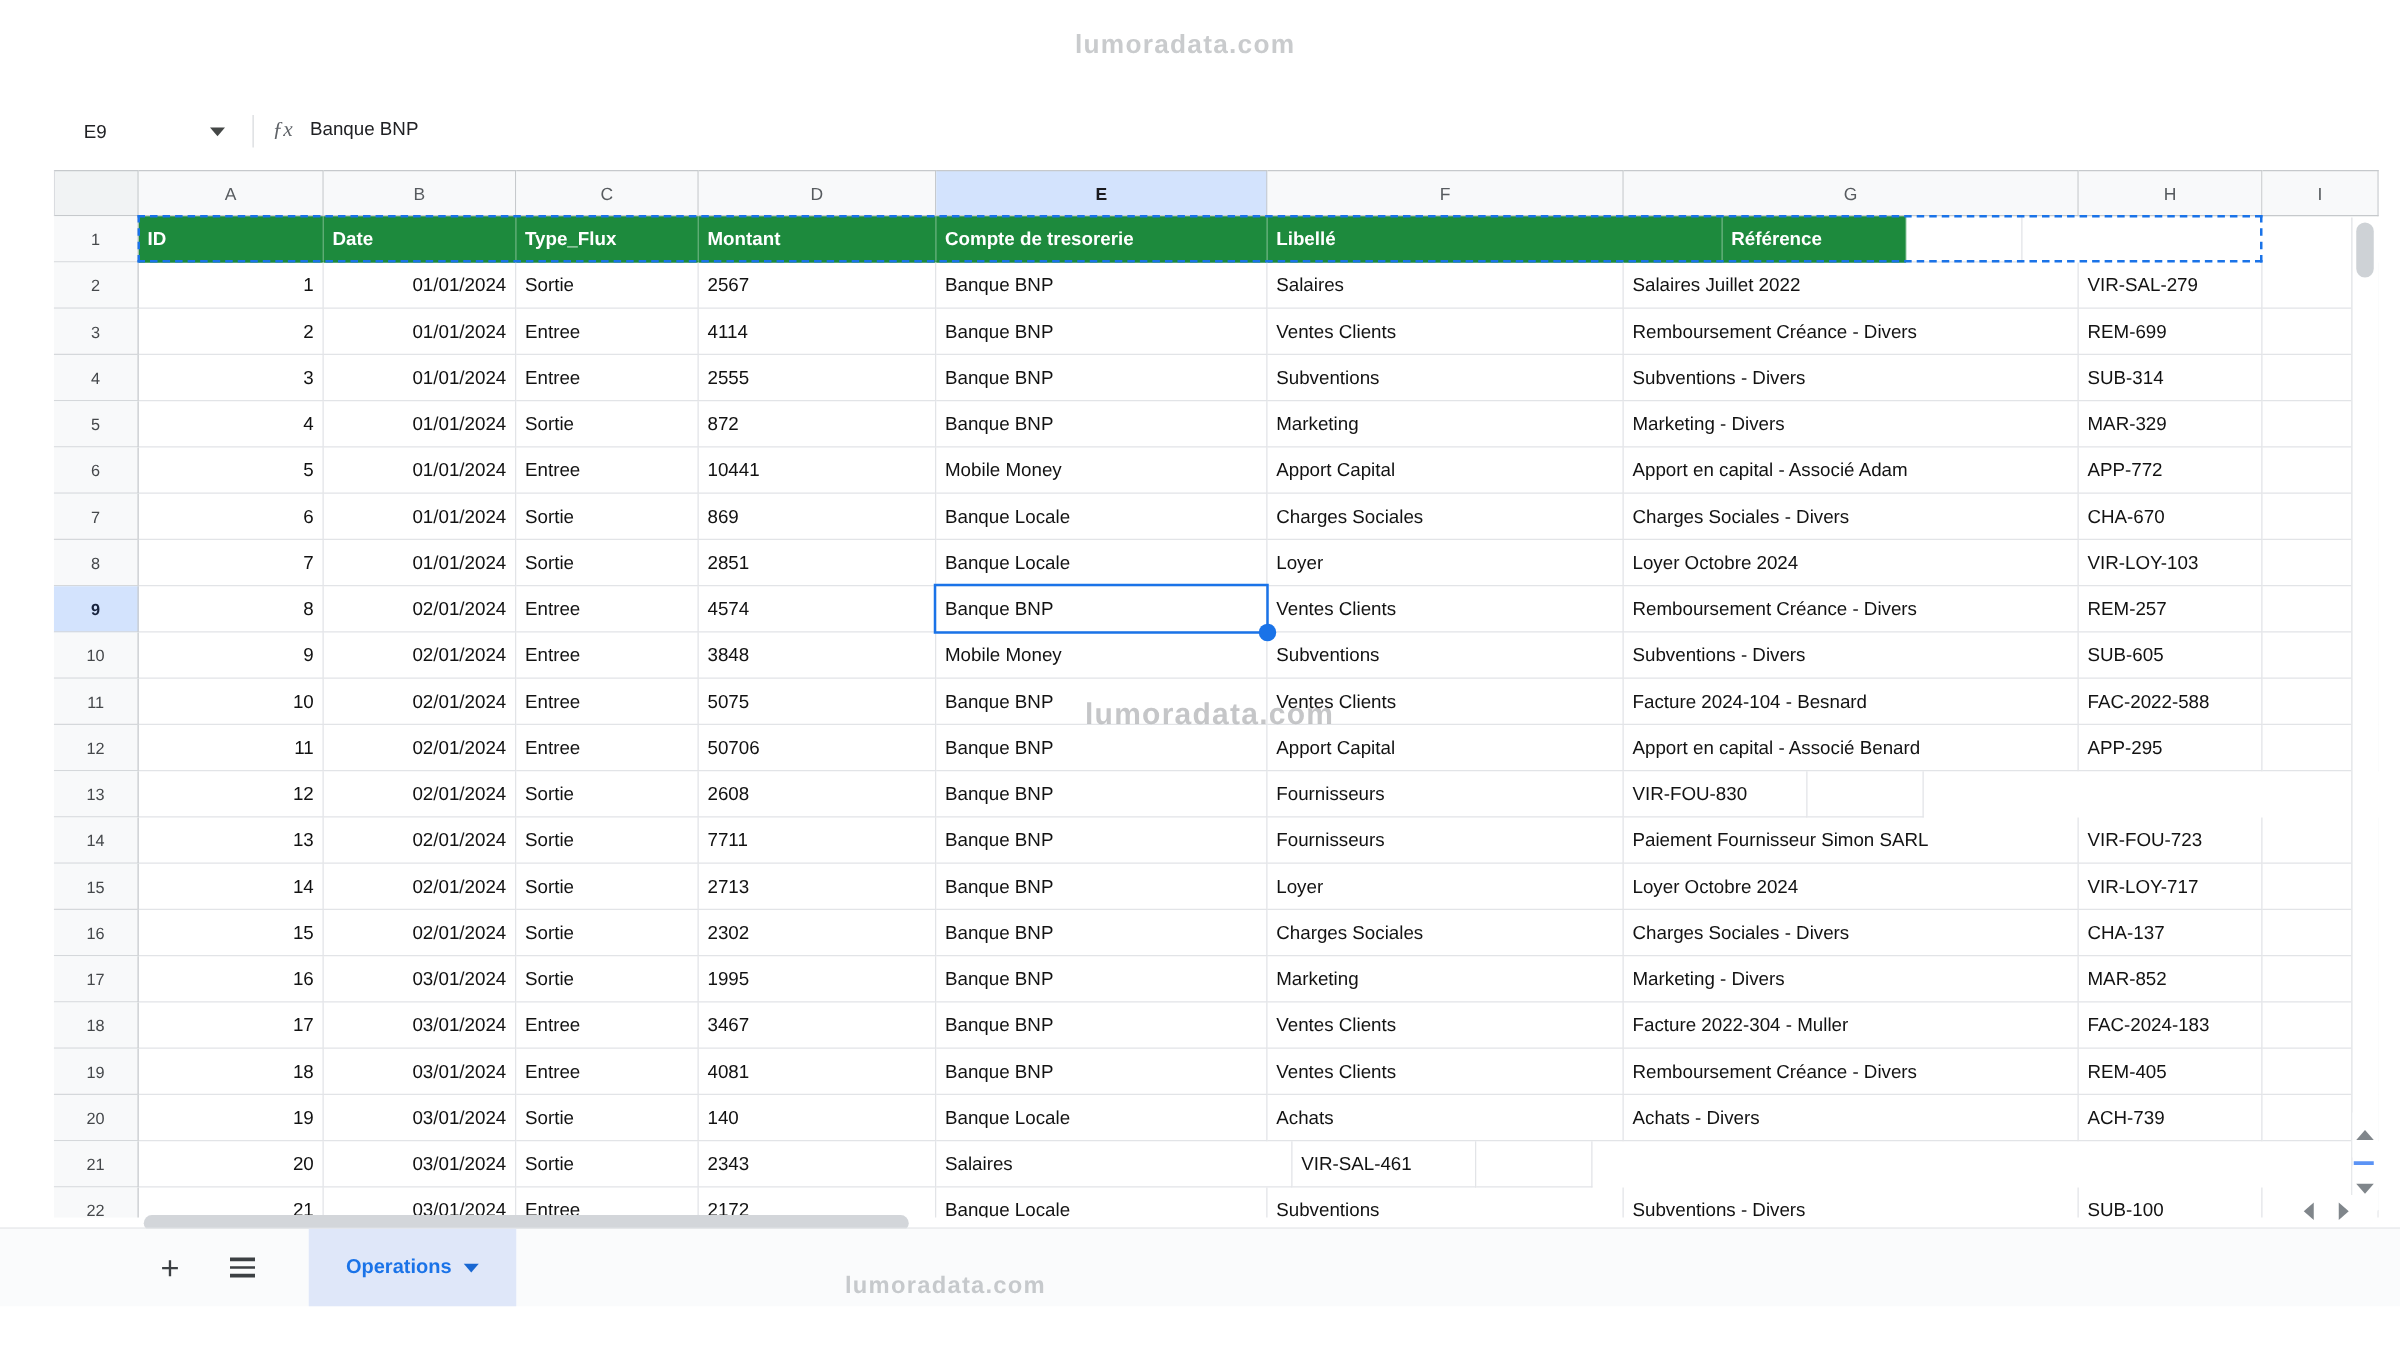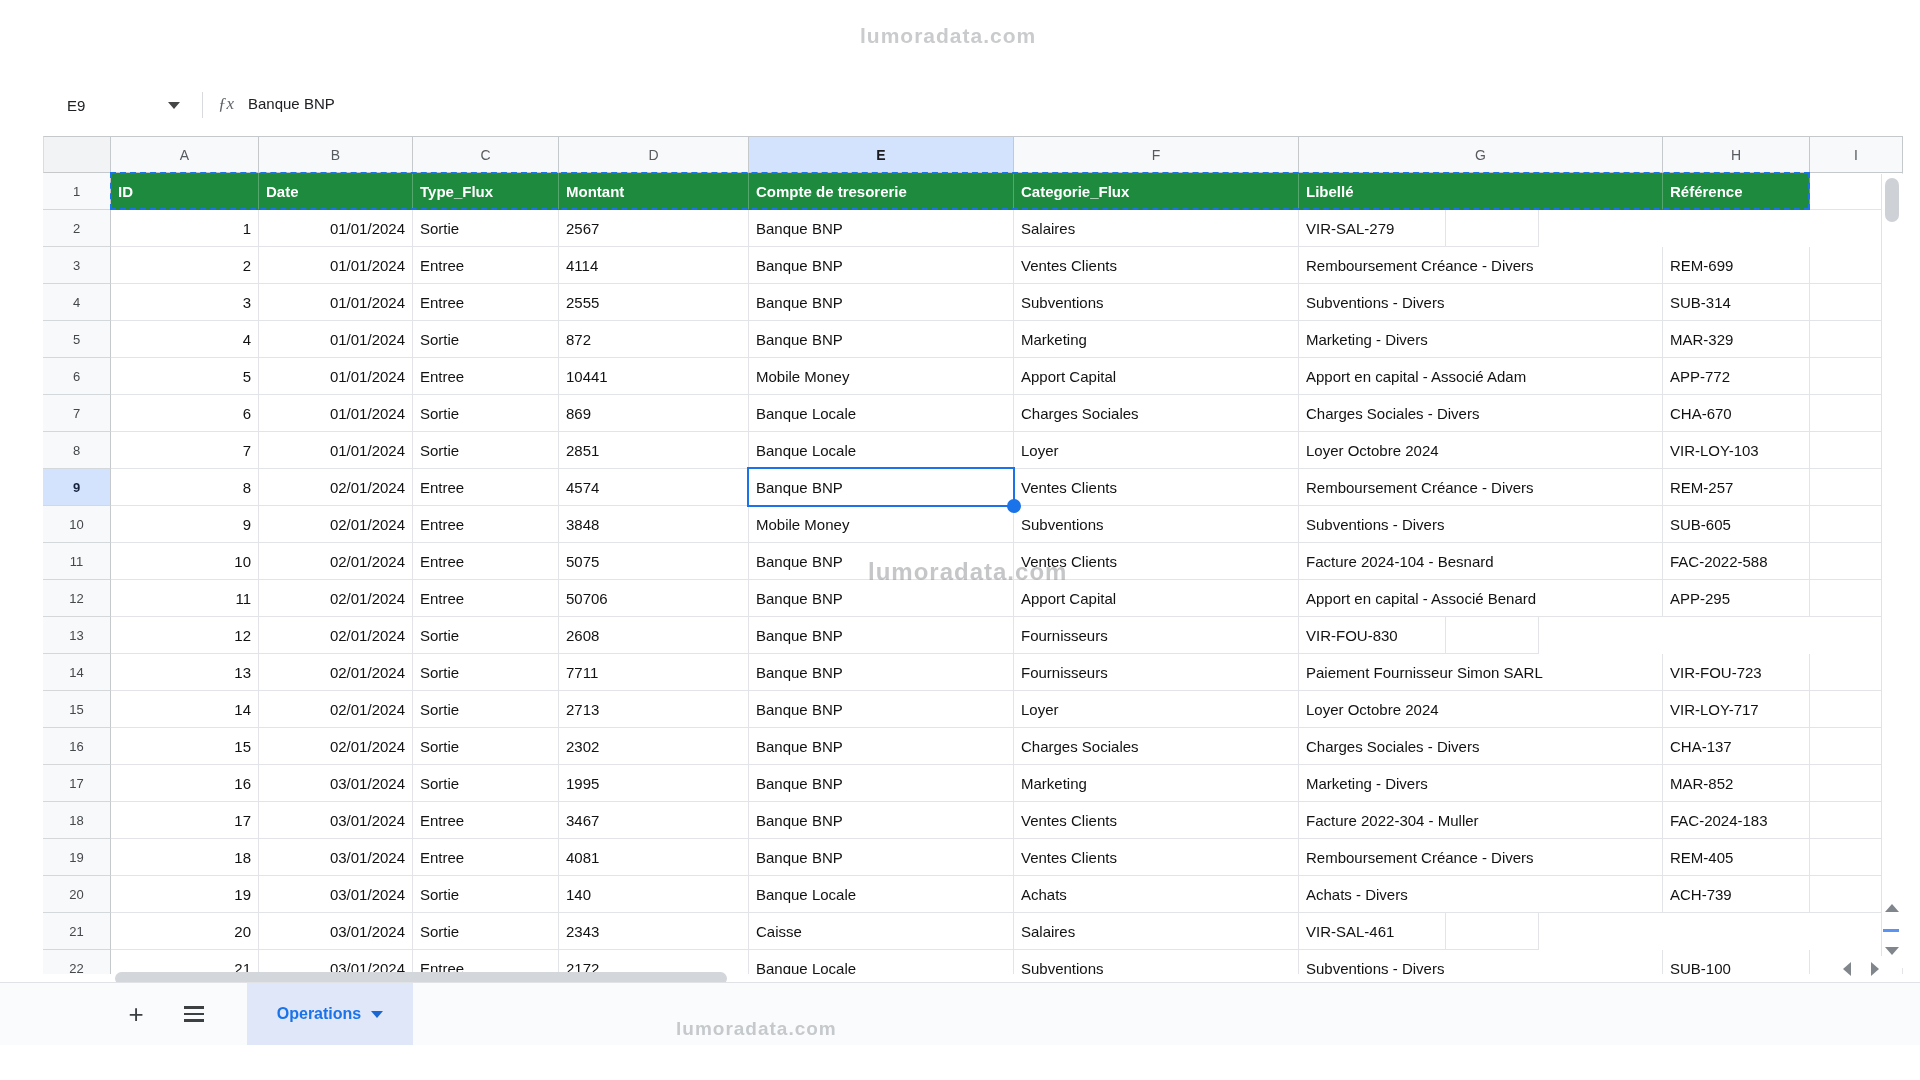--- a/index.html
+++ b/index.html
@@ -115,33 +115,33 @@
         <div class="collabel" style="width:147px;min-width:147px">H</div>
         <div class="collabel" style="width:93px;min-width:93px">I</div>
       </div>
       <div class="row">
         <div class="rownum">1</div>
         <div class="cell green" style="width:148px;min-width:148px">ID</div>
         <div class="cell green" style="width:154px;min-width:154px">Date</div>
         <div class="cell green" style="width:146px;min-width:146px">Type_Flux</div>
         <div class="cell green" style="width:190px;min-width:190px">Montant</div>
         <div class="cell green" style="width:265px;min-width:265px">Compte de tresorerie</div>
-        <div class="cell green" style="width:285px;min-width:285px">Categorie_Flux</div>
         <div class="cell green" style="width:364px;min-width:364px">Libellé</div>
         <div class="cell green" style="width:147px;min-width:147px">Référence</div>
         <div class="cell" style="width:93px;min-width:93px"></div>
       </div>
       <div class="row">
         <div class="rownum">2</div>
         <div class="cell right" style="width:148px;min-width:148px">1</div>
         <div class="cell right" style="width:154px;min-width:154px">01/01/2024</div>
         <div class="cell" style="width:146px;min-width:146px">Sortie</div>
         <div class="cell" style="width:190px;min-width:190px">2567</div>
         <div class="cell" style="width:265px;min-width:265px">Banque BNP</div>
         <div class="cell" style="width:285px;min-width:285px">Salaires</div>
+        <div class="cell" style="width:364px;min-width:364px">Salaires Juillet 2022</div>
         <div class="cell" style="width:147px;min-width:147px">VIR-SAL-279</div>
         <div class="cell" style="width:93px;min-width:93px"></div>
       </div>
       <div class="row">
         <div class="rownum">3</div>
         <div class="cell right" style="width:148px;min-width:148px">2</div>
         <div class="cell right" style="width:154px;min-width:154px">01/01/2024</div>
         <div class="cell" style="width:146px;min-width:146px">Entree</div>
         <div class="cell" style="width:190px;min-width:190px">4114</div>
         <div class="cell" style="width:265px;min-width:265px">Banque BNP</div>
@@ -352,21 +352,20 @@
         <div class="cell" style="width:364px;min-width:364px">Achats - Divers</div>
         <div class="cell" style="width:147px;min-width:147px">ACH-739</div>
         <div class="cell" style="width:93px;min-width:93px"></div>
       </div>
       <div class="row">
         <div class="rownum">21</div>
         <div class="cell right" style="width:148px;min-width:148px">20</div>
         <div class="cell right" style="width:154px;min-width:154px">03/01/2024</div>
         <div class="cell" style="width:146px;min-width:146px">Sortie</div>
         <div class="cell" style="width:190px;min-width:190px">2343</div>
-        <div class="cell" style="width:265px;min-width:265px">Caisse</div>
         <div class="cell" style="width:285px;min-width:285px">Salaires</div>
         <div class="cell" style="width:147px;min-width:147px">VIR-SAL-461</div>
         <div class="cell" style="width:93px;min-width:93px"></div>
       </div>
       <div class="row">
         <div class="rownum">22</div>
         <div class="cell right" style="width:148px;min-width:148px">21</div>
         <div class="cell right" style="width:154px;min-width:154px">03/01/2024</div>
         <div class="cell" style="width:146px;min-width:146px">Entree</div>
         <div class="cell" style="width:190px;min-width:190px">2172</div>

